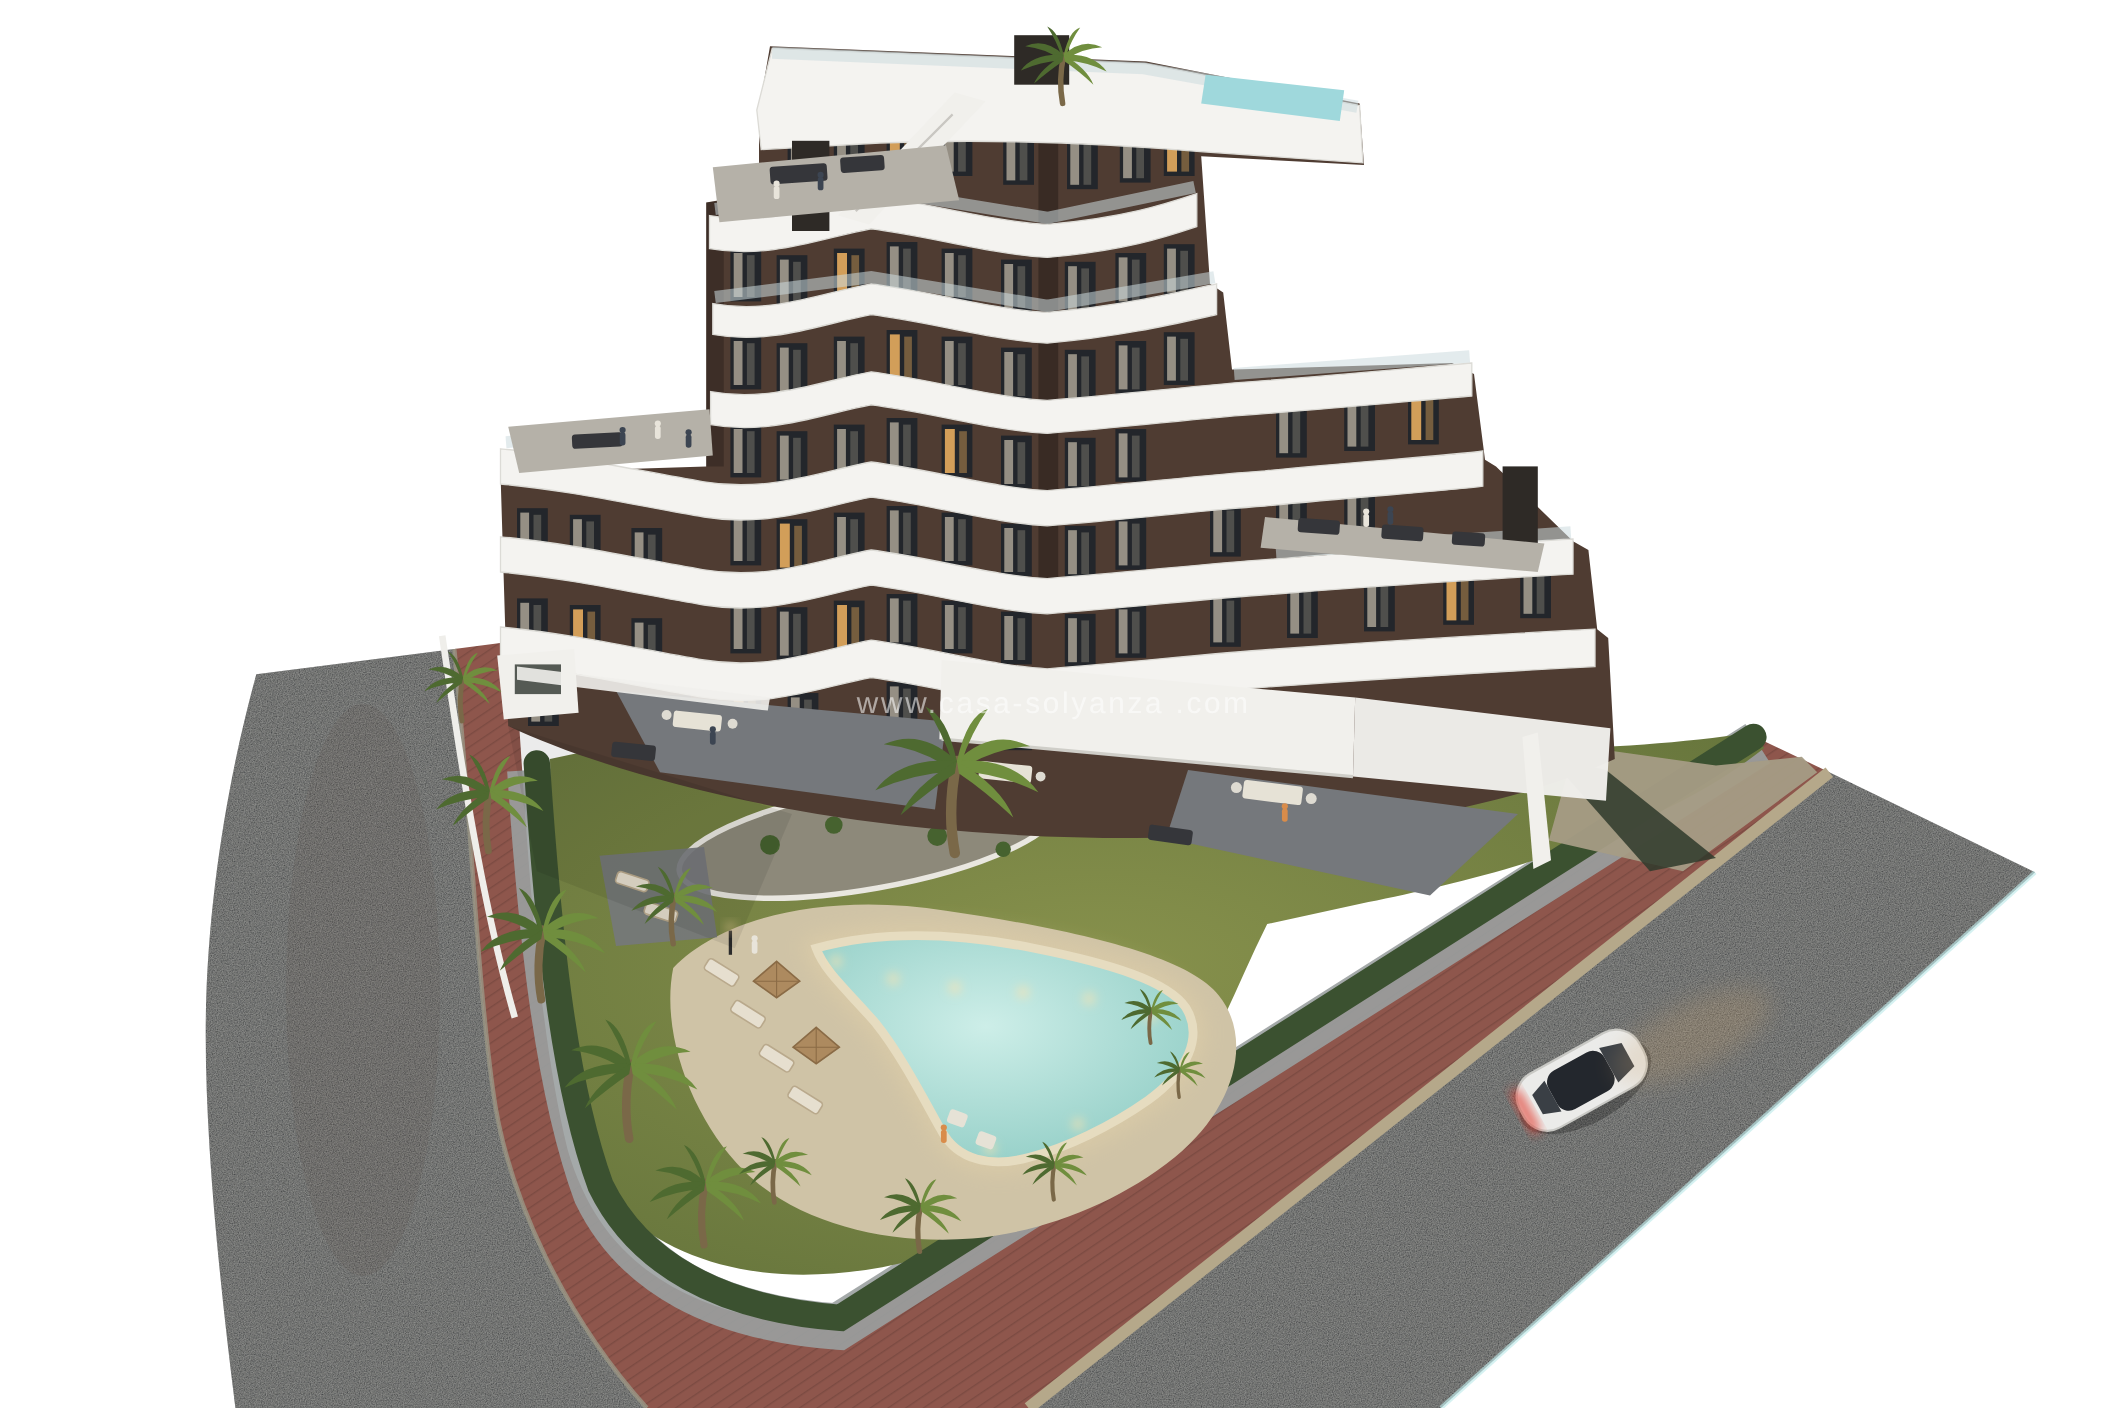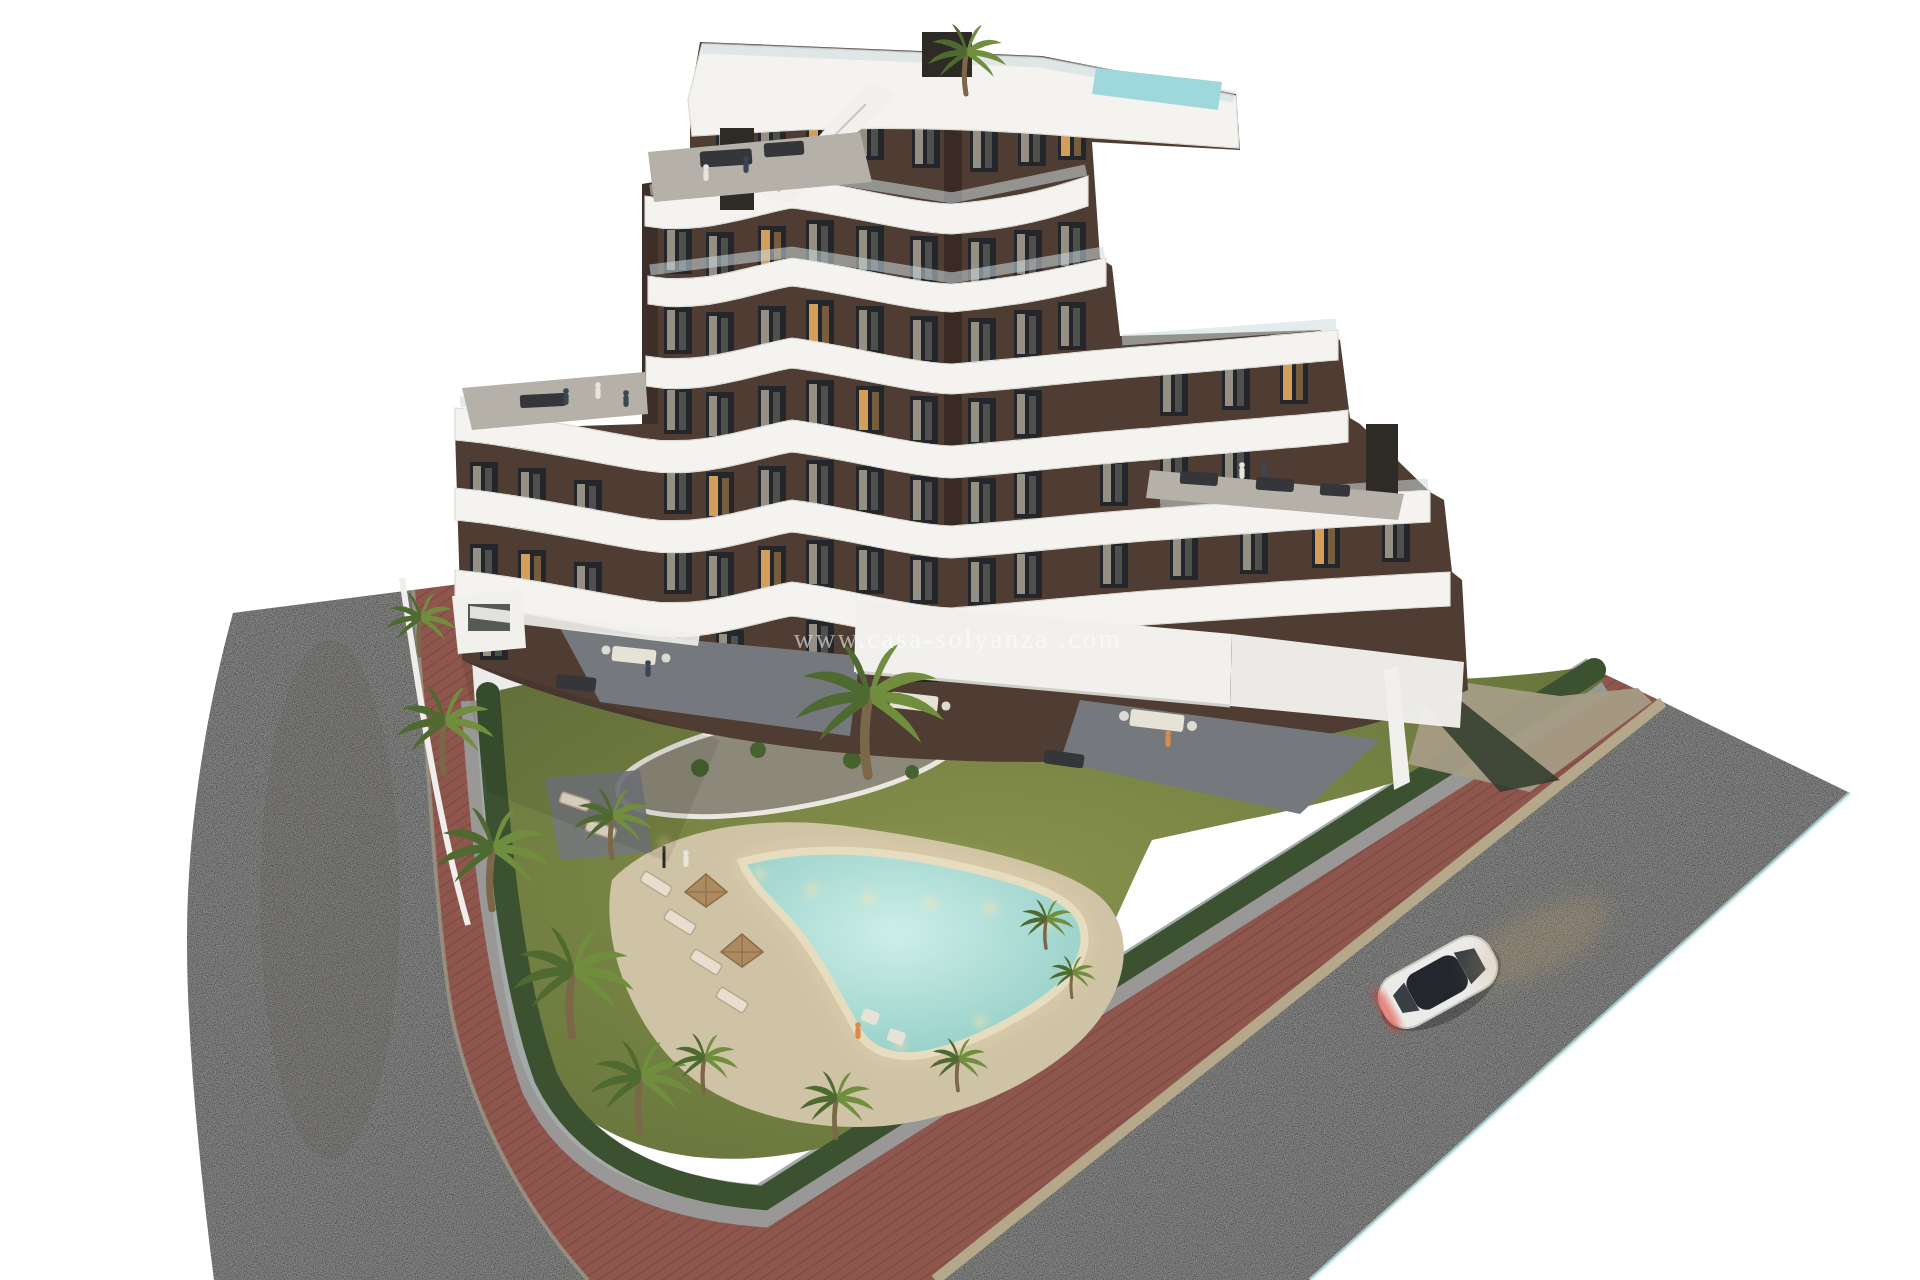--- a/index.html
+++ b/index.html
@@ -1,17 +1,17 @@
 <!DOCTYPE html>
 <html><head>
 <meta charset="utf-8">
 <style>
   html,body{margin:0;padding:0;background:#fff;}
   #stage{position:relative;width:1920px;height:1280px;overflow:hidden;background:#fff;
-         font-family:Liberation Serif, serif;}
+         font-family:Liberation Sans, sans-serif;}
   svg{display:block;}
   .band{fill:#f4f3f0;stroke:#dcdbd6;stroke-width:1.2;}
   .deck{fill:#b5b1a8;}
   .tile{fill:#75787c;}
   .wallq{fill:#f1f0ec;}
   .furn{fill:#35363a;}
   .furnl{fill:#e6e2d6;}
   .glass{stroke:#ccdadf;stroke-opacity:.55;fill:none;stroke-width:11;}
   .steps{stroke:#c9c7c2;stroke-width:2;}
   .trunk{stroke:#7a6848;stroke-width:5;fill:none;stroke-linecap:round;}

